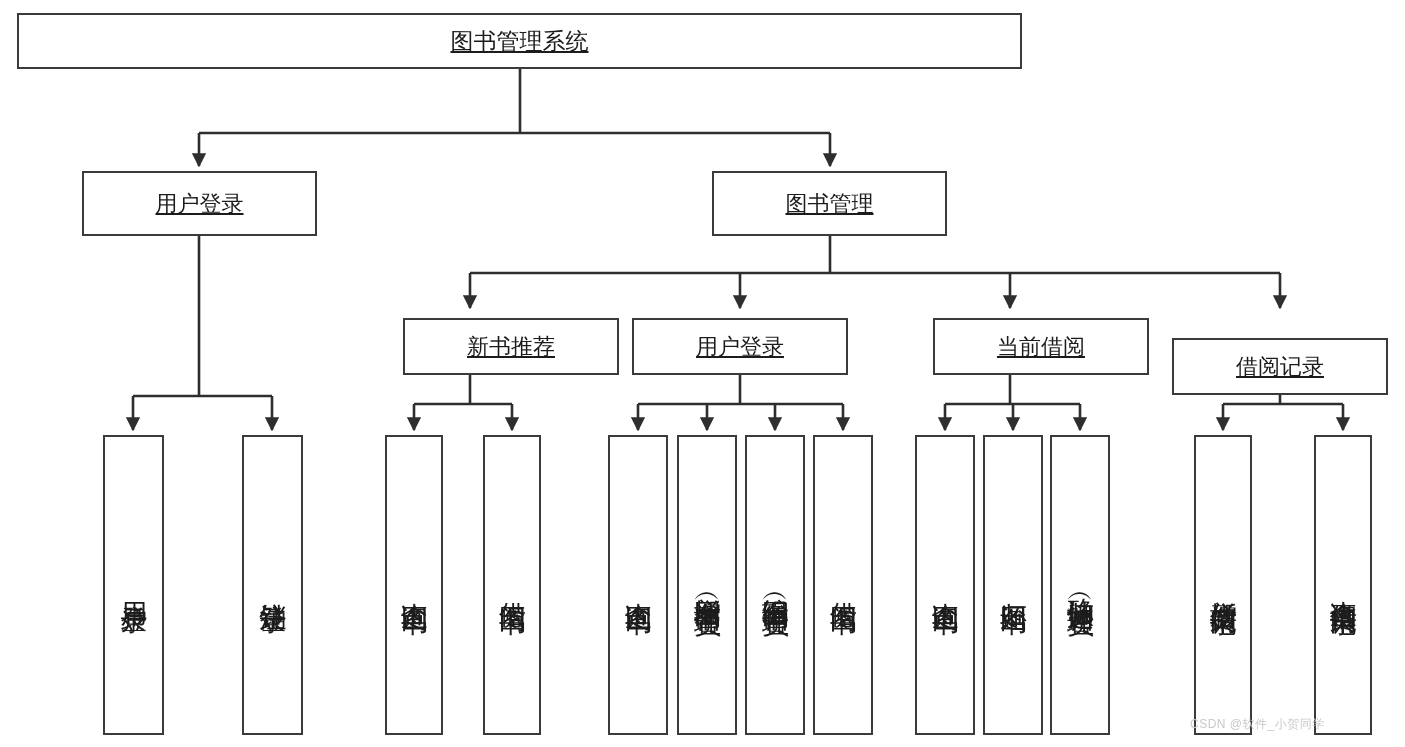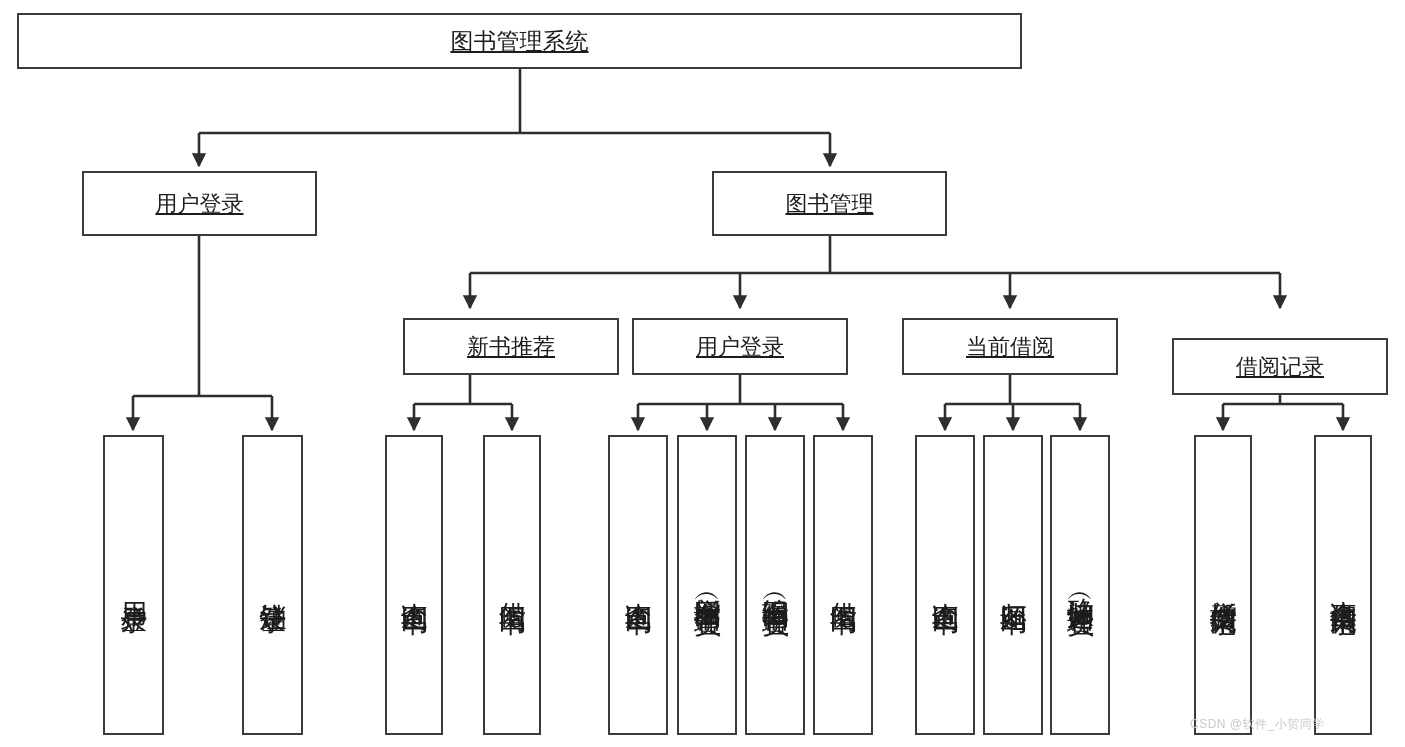--- a/index.html
+++ b/index.html
@@ -135,21 +135,21 @@
   <div class="node horiz" style="left:712px; top:171px; width:235px; height:65px;">
     <span class="label">图书管理</span>
   </div>
 
   <div class="node horiz" style="left:362px; top:318px; width:216px; height:57px;margin-left:41px;">
     <span class="label">新书推荐</span>
   </div>
   <div class="node horiz" style="left:632px; top:318px; width:216px; height:57px;">
     <span class="label">用户登录</span>
   </div>
-  <div class="node horiz" style="left:902px; top:318px; width:216px; height:57px;">
+  <div class="node horiz" style="left:933px; top:318px; width:216px; height:57px;">
     <span class="label">当前借阅</span>
   </div>
   <div class="node horiz" style="left:1172px; top:318px; width:216px; height:57px;margin-top:20px;">
     <span class="label">借阅记录</span>
   </div>
 
   <div class="node vert" style="left:103px; top:435px; width:61px; height:300px;">
     <span class="label">用户登录</span>
   </div>
   <div class="node vert" style="left:242px; top:435px; width:61px; height:300px;">

